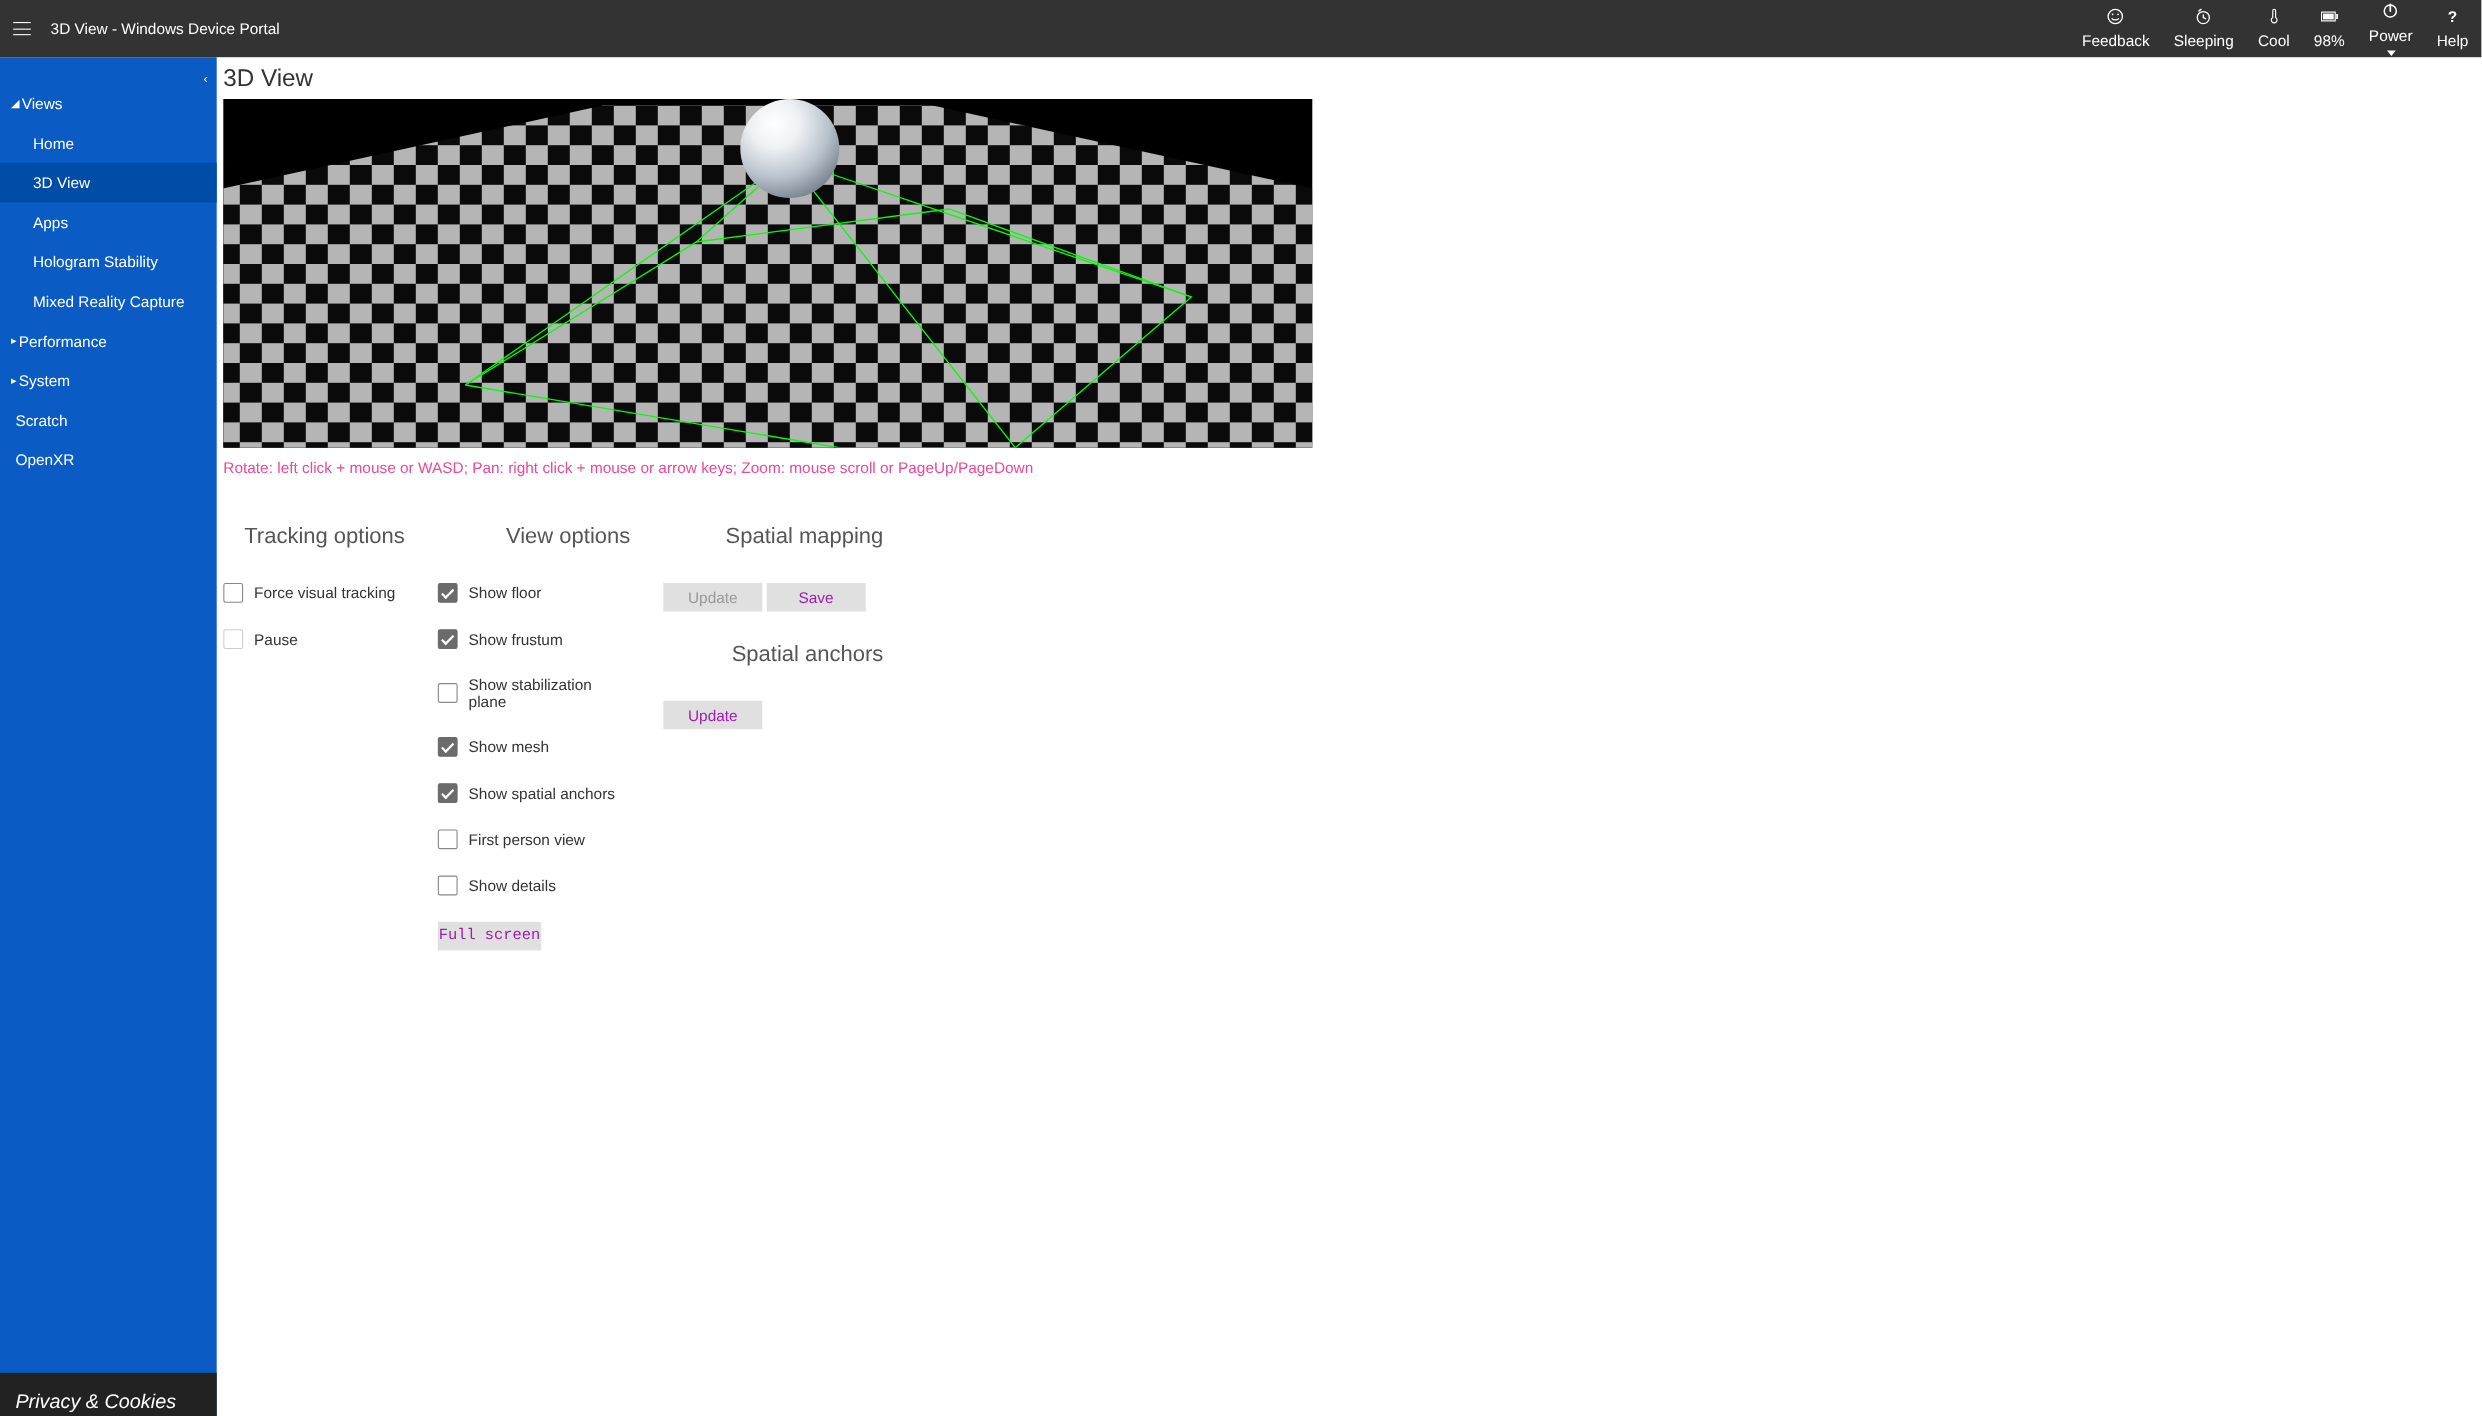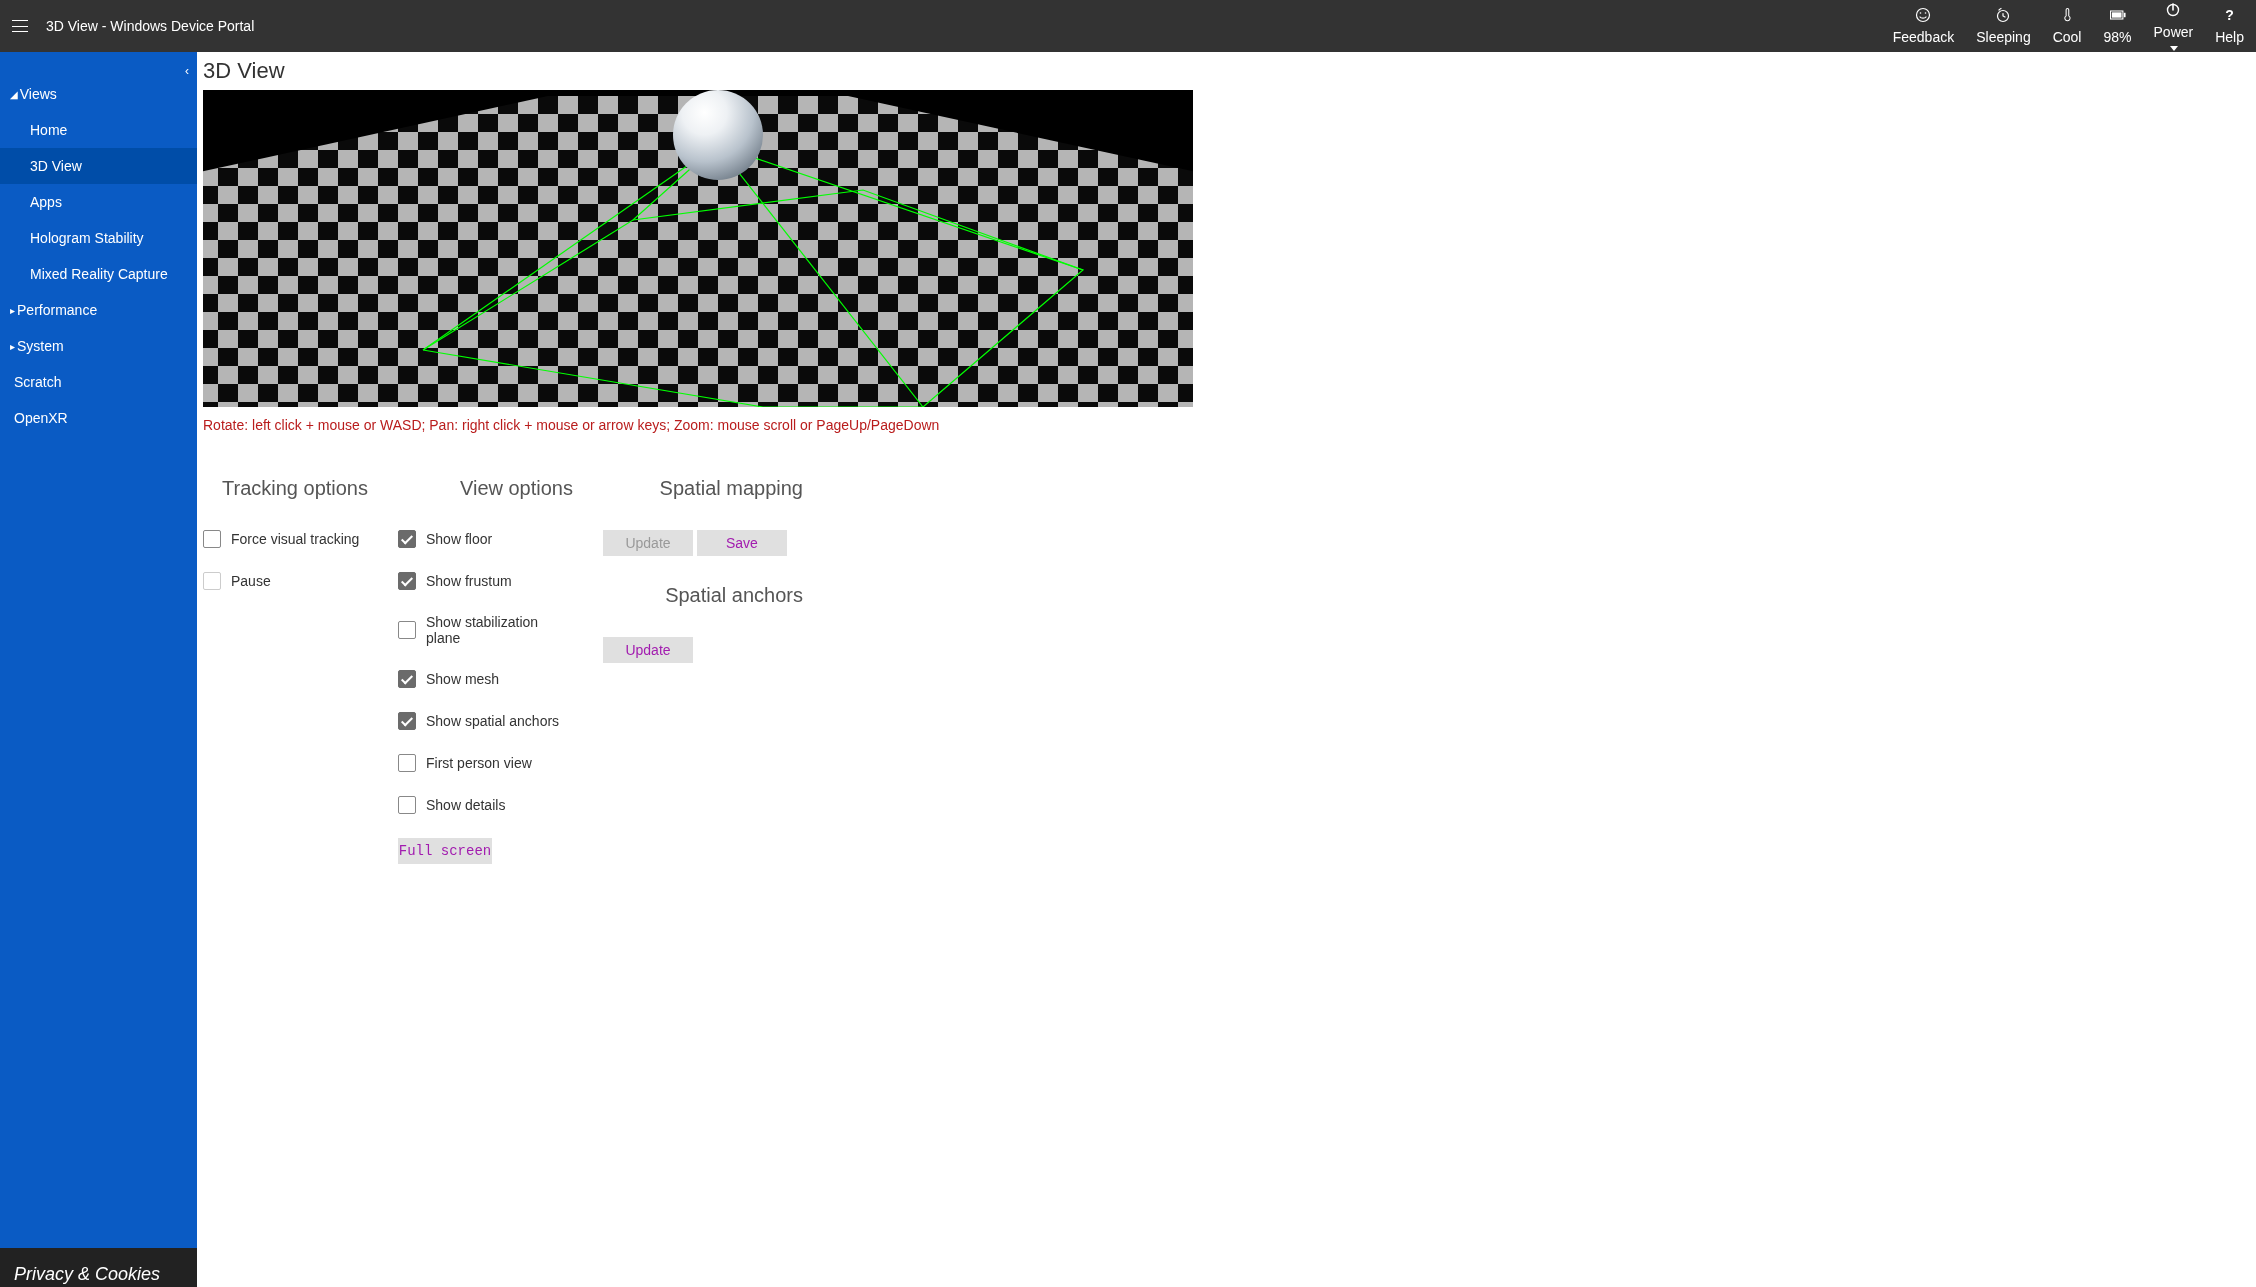--- a/index.html
+++ b/index.html
@@ -26,21 +26,21 @@
 .nav-section-header .caret { font-size: 10px; margin-right: 2px; }
 .nav-item { padding: 10px 12px 10px 30px; font-size: 14px; cursor: pointer; }
 .nav-item.selected { background: #004da8; }
 .nav-top-item { padding: 10px 12px 10px 14px; font-size: 14px; cursor: pointer; }
 .sidebar-footer { margin-top: auto; background: #222; padding: 16px 14px; font-style: italic; font-size: 18px; cursor: pointer; }
 
 
 .main { flex: 1; overflow-y: scroll; padding: 6px 10px 20px 6px; }
 .page-title { font-size: 22px; font-weight: 400; color: #333; margin-bottom: 6px; }
 .viewport { width: 990px; height: 317px; background: #000; position: relative; overflow: hidden; }
-.help-line { margin-top: 10px; font-size: 14px; color: #b91c1c; }
+.help-line { margin-top: 10px; font-size: 14px; color: #ec4899; }
 .handedness-line { margin-top: 14px; font-size: 14px; color: #333; }
 .blue-word { color: #00f; }
 .red-word { color: #f00; }
 .gray-word { color: #999; }
 
 .options { display: flex; gap: 30px; margin-top: 44px; }
 .opt-col { }
 .opt-heading { font-size: 20px; font-weight: 400; color: #555; margin-bottom: 30px; text-align: right; }
 .opt-row { display: flex; align-items: center; margin-bottom: 24px; }
 .opt-row label { font-size: 14px; color: #333; }

